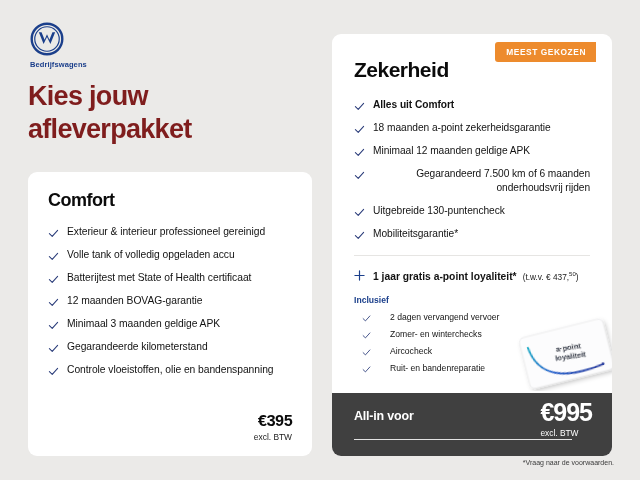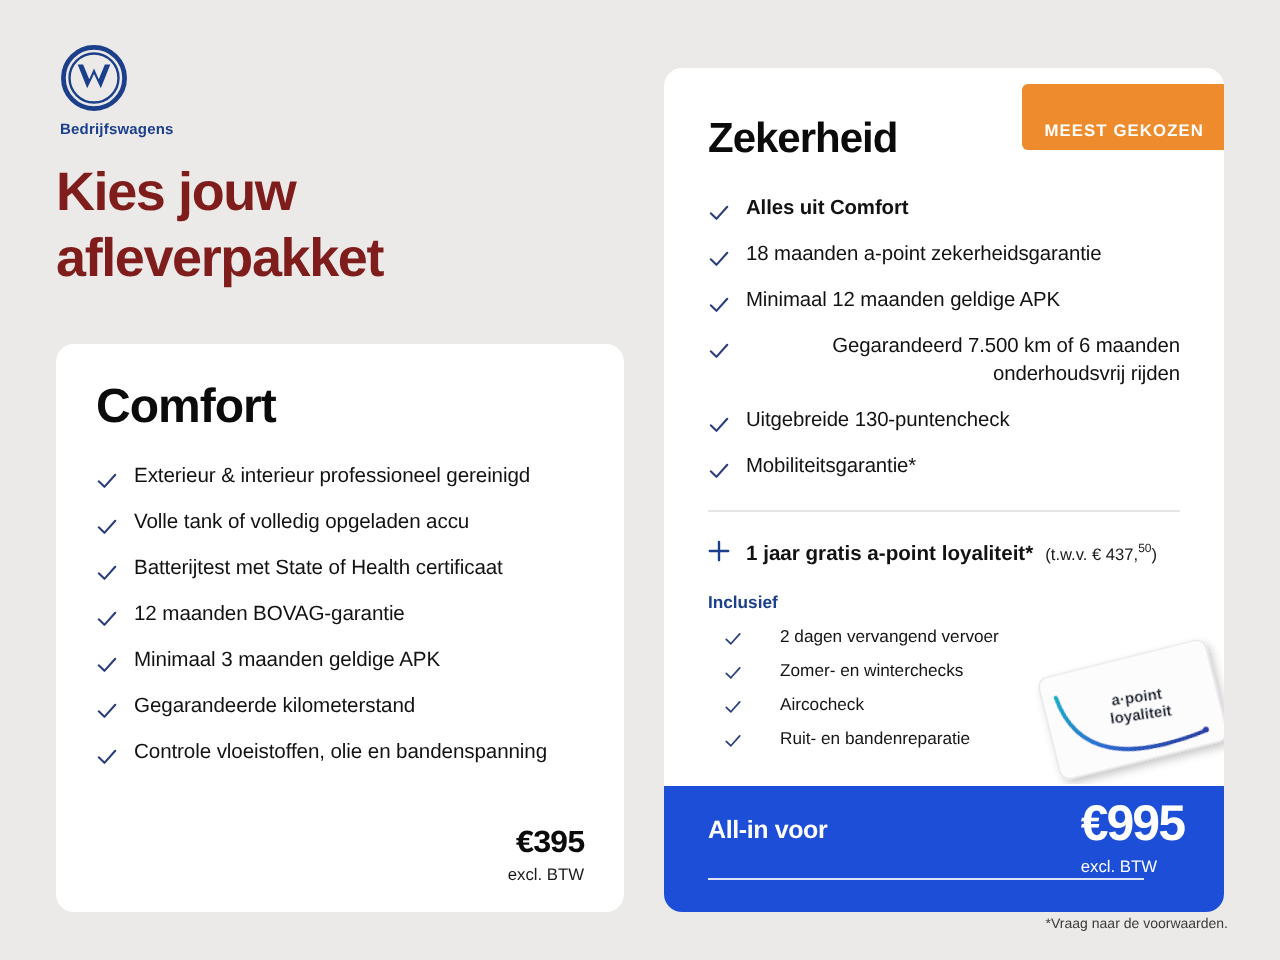--- a/index.html
+++ b/index.html
@@ -67,21 +67,21 @@
   #zekerheid-card {
     left: 332px;
     top: 34px;
     width: 280px;
     height: 422px;
     padding: 0;
     overflow: hidden;
   }
 
   .card-title {
-    font-size: 24px;
+    font-size: 18px;
     font-weight: bold;
     letter-spacing: -0.5px;
     margin: 0 0 14px 0;
     color: #0B0B0B;
   }
   #zekerheid-card .card-title {
     font-size: 21px;
     margin: 0 0 16px 0;
   }
 
@@ -110,28 +110,28 @@
     line-height: 1.36;
     color: #121212;
     letter-spacing: -0.05px;
   }
   #zekerheid-card .feat-text { font-size: 10.2px; }
   .feat-text.bold { font-weight: bold; }
 
   
   #badge {
     position: absolute;
-    right: 0px;
+    right: 16px;
     top: 8px;
     background: #ED8B2D;
     color: #FFFFFF;
     font-size: 8.4px;
     font-weight: bold;
     letter-spacing: 0.55px;
-    padding: 18px 10px 5px 11px;
+    padding: 5px 10px 5px 11px;
     border-radius: 3px 0 0 3px;
   }
 
   #zek-body {
     padding: 24px 22px 0 22px;
     position: relative;
   }
 
   hr.divider {
     border: 0;
@@ -196,21 +196,21 @@
     pointer-events: none;
   }
 
   
   #price-bar {
     position: absolute;
     left: 0;
     bottom: 0;
     width: 280px;
     height: 63px;
-    background: #1d4ed8;
+    background: #404040;
     box-sizing: border-box;
     padding: 13px 20px 0 22px;
   }
   #allin-label {
     font-size: 12.5px;
     font-weight: bold;
     color: #FFFFFF;
     letter-spacing: -0.2px;
     display: inline-block;
   }

